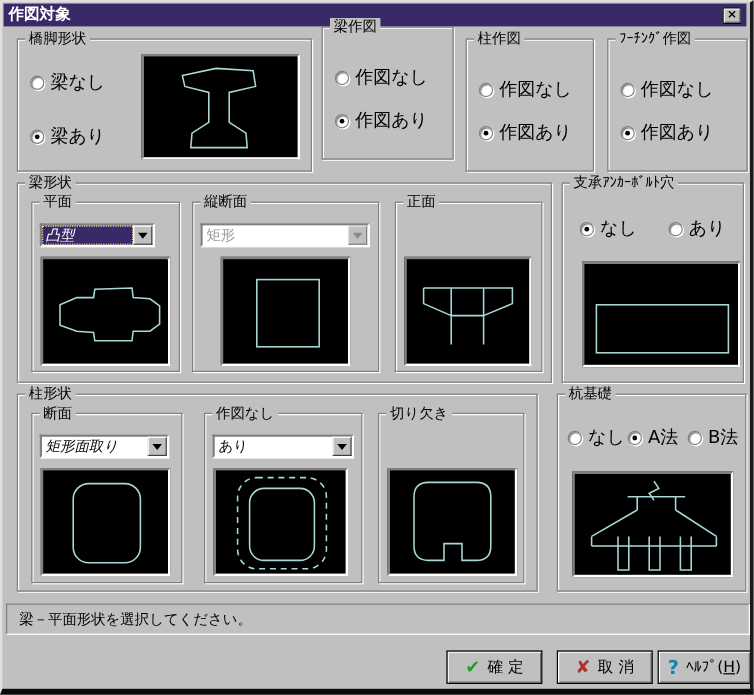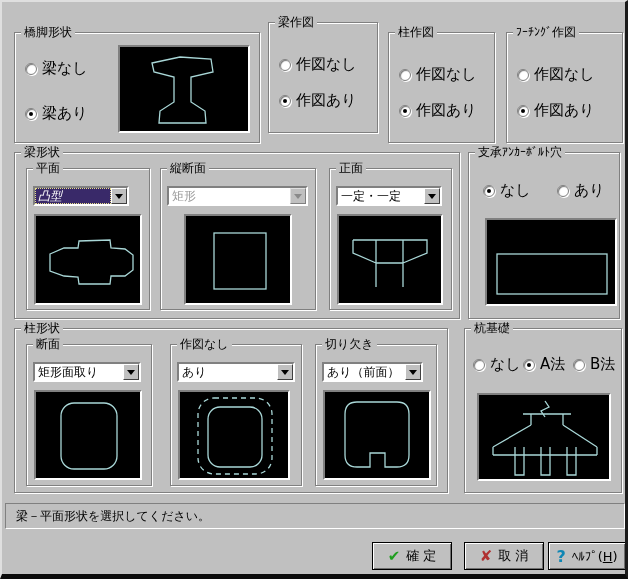--- a/index.html
+++ b/index.html
@@ -76,20 +76,26 @@
   .btn .ico.ok{color:var(--ok_icon);}
   .btn .ico.cancel{color:var(--cancel_icon);}
   .btn .ico.help{color:var(--help_icon);font-size:16px;}
   .btn u{text-decoration:underline;}
 </style>
 </head>
 <body>
 
 <div class="dialog">
 
+  <div class="titlebar">
+    <span>作図対象</span>
+    <div class="close-btn">
+      <span>×</span>
+    </div>
+  </div>
 
   <div class="grp" style="left:12px;top:30px;width:246px;height:111px;text-align:right;">
     <span class="legend">橋脚形状</span>
     <div class="radio-row" style="left:10px;top:26px;">
       <span class="radio" data-checked="false"></span>
       <span>梁なし</span>
     </div>
     <div class="radio-row" style="left:10px;top:60px;margin-top:11px;">
       <span class="radio" data-checked="true"></span>
       <span>梁あり</span>
@@ -167,26 +173,20 @@
   </div>
   <div class="preview" style="left:182px;top:212px;width:108px;height:91px;">
     <svg viewBox="0 0 104 87">
       <rect x="28" y="17" width="52" height="56"></rect>
     </svg>
   </div>
 
   <div class="grp" style="left:327px;top:166px;width:123px;height:142px;">
     <span class="legend">正面</span>
   </div>
-  <div class="combo" style="left:334px;top:184px;width:106px;">
-    <span class="ctext">一定・一定</span>
-    <span class="arrow">
-        <i></i>
-      </span>
-  </div>
   <div class="preview" style="left:335px;top:212px;width:106px;height:91px;">
     <svg viewBox="0 0 102 87">
       <path d="M14,24 H88 V37 L64,47 M14,24 V37 L37,47 M37,47 H64 M37,24 V71 M64,24 V71"></path>
     </svg>
   </div>
 
   <div class="grp" style="left:466px;top:150px;width:152px;height:167px;">
     <span class="legend">支承ｱﾝｶｰﾎﾞﾙﾄ穴</span>
     <div class="radio-row" style="left:14px;top:28px;">
       <span class="radio" data-checked="true"></span>
@@ -203,21 +203,21 @@
     </div>
   </div>
 
   <div class="grp" style="left:12px;top:326px;width:434px;height:165px;">
     <span class="legend">柱形状</span>
   </div>
 
   <div class="grp" style="left:24px;top:342px;width:126px;height:142px;">
     <span class="legend">断面</span>
   </div>
-  <div class="combo" style="left:31px;top:360px;width:108px;">
+  <div class="combo" style="left:31px;top:360px;width:108px;font-style:italic;">
     <span class="ctext">矩形面取り</span>
     <span class="arrow">
         <i></i>
       </span>
   </div>
   <div class="preview" style="left:32px;top:388px;width:108px;height:90px;">
     <svg viewBox="0 0 104 86">
       <rect x="25" y="11" width="56" height="66" rx="13"></rect>
     </svg>
   </div>
@@ -233,26 +233,20 @@
   </div>
   <div class="preview" style="left:176px;top:388px;width:112px;height:90px;">
     <svg viewBox="0 0 108 86">
       <rect x="28" y="15" width="54" height="60" rx="12"></rect>
       <rect class="dash" x="18" y="6" width="74" height="76" rx="16"></rect>
     </svg>
   </div>
 
   <div class="grp" style="left:313px;top:342px;width:122px;height:142px;">
     <span class="legend">切り欠き</span>
-  </div>
-  <div class="combo" style="left:320px;top:360px;width:101px;">
-    <span class="ctext">あり（前面）</span>
-    <span class="arrow">
-        <i></i>
-      </span>
   </div>
   <div class="preview" style="left:321px;top:388px;width:108px;height:90px;">
     <svg viewBox="0 0 104 86">
       <path d="M60,75 V61 H45 V75 H32 Q20,75 20,63 V22 Q20,10 32,10 H72 Q84,10 84,22 V63 Q84,75 72,75 Z"></path>
     </svg>
   </div>
 
   <div class="grp" style="left:462px;top:326px;width:158px;height:165px;">
     <span class="legend">杭基礎</span>
     <div class="radio-row" style="left:8px;top:26px;">

